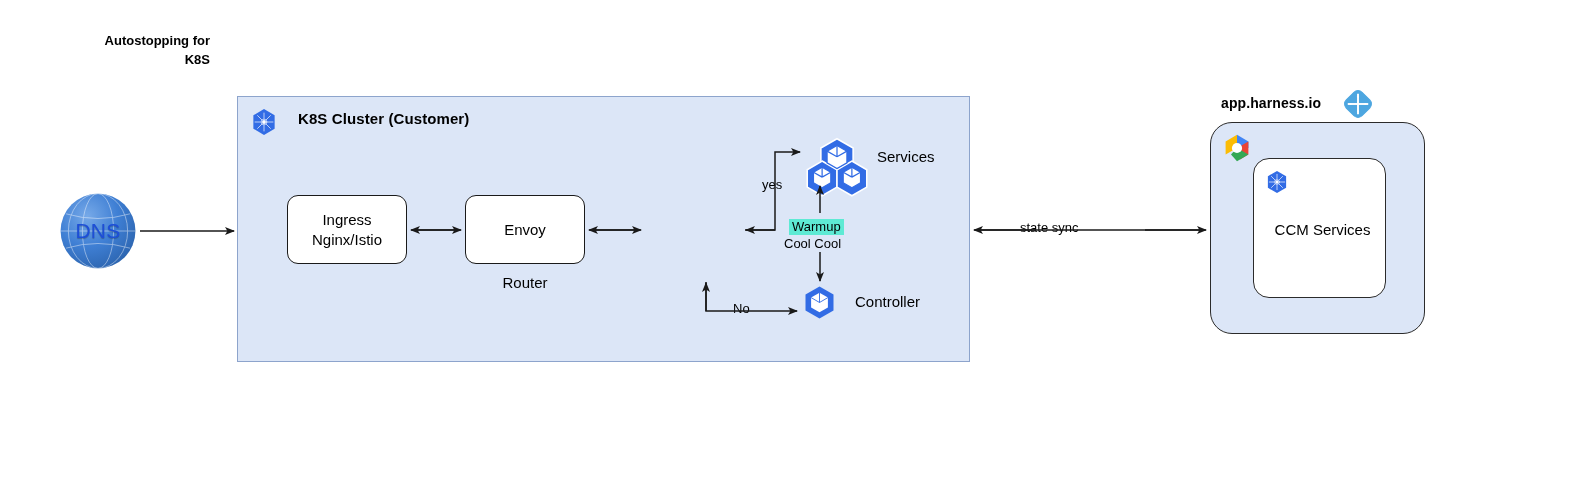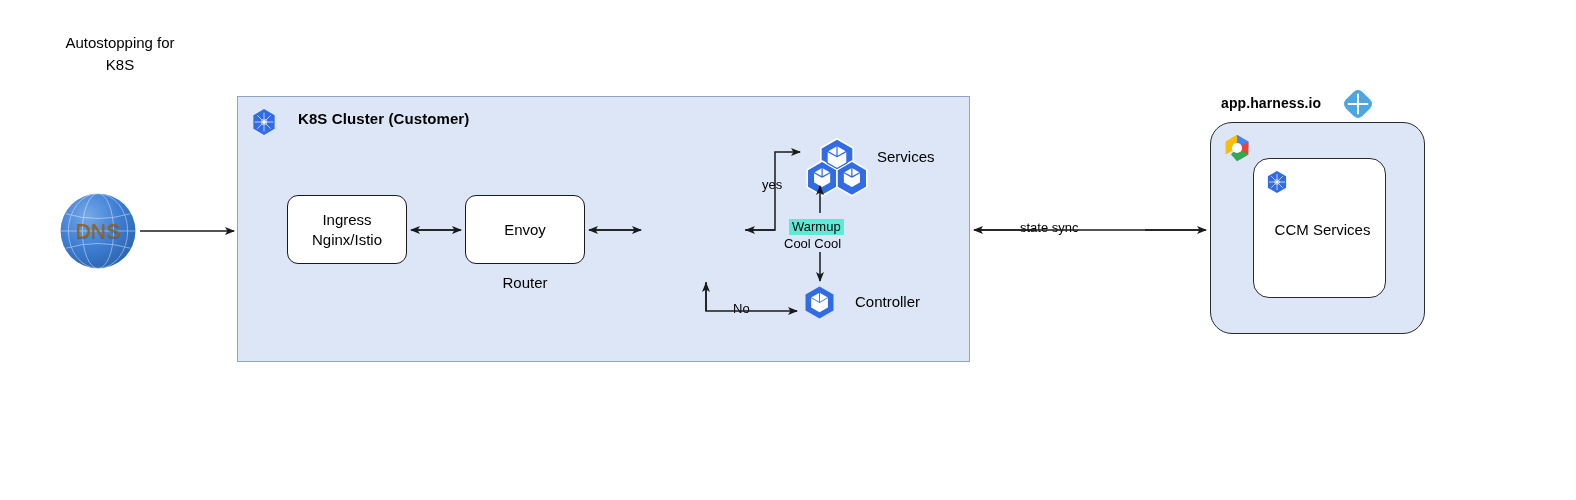--- a/index.html
+++ b/index.html
@@ -14,22 +14,22 @@
     color: #000000;
     overflow: hidden;
   }
   #stage { position: absolute; inset: 0; }
 
   .abs { position: absolute; }
 
   
   #diagram-title {
     left: 30px; top: 32px; width: 180px;
-    font-size: 15px; font-weight: normal; line-height: 1.45;
-    text-align: center; white-space: pre-line;
+    font-size: 13px; font-weight: bold; line-height: 1.45;
+    text-align: right; white-space: pre-line;
   }
 
   
   #k8s-cluster-panel {
     left: 237px; top: 96px; width: 733px; height: 266px;
     background: #dce6f7;
     border: 1px solid #8da4cc;
   }
   #k8s-cluster-title {
     left: 298px; top: 110px;
@@ -38,21 +38,21 @@
   }
   #k8s-cluster-icon { left: 250px; top: 108px; width: 28px; height: 28px; }
 
   
   #dns-node {
     left: 59px; top: 192px; width: 78px; height: 78px;
   }
   #dns-label {
     position: absolute; inset: 0;
     display: flex; align-items: center; justify-content: center;
-    font-size: 21px; color: #a16207;
+    font-size: 21px; color: #1d4ed8;
     letter-spacing: .3px;
     text-shadow: 0 1px 1px rgba(0,0,0,.25);
     pointer-events: none;
   }
 
   
   .proc-box {
     background: #ffffff;
     border: 1.6px solid #1a1a1a;
     border-radius: 11px;

